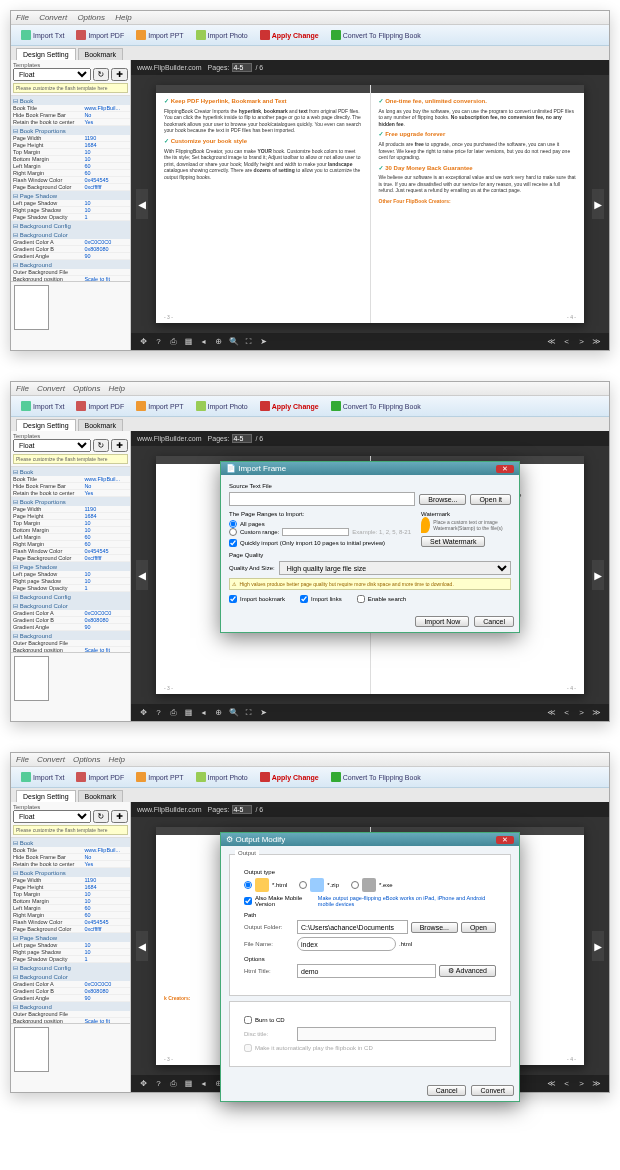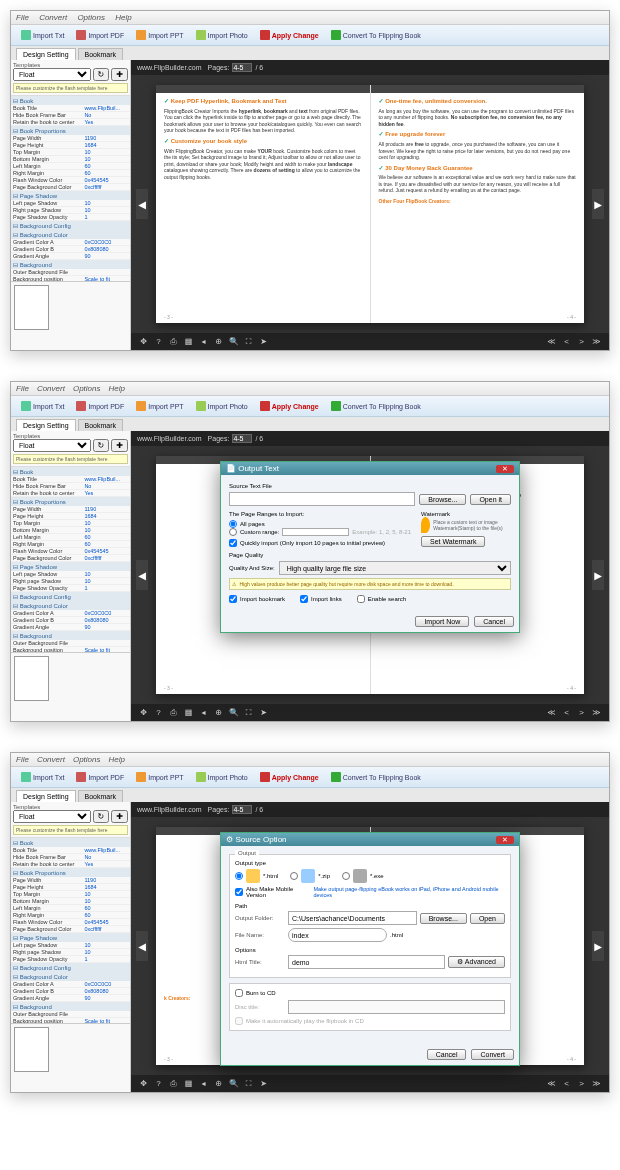--- a/index.html
+++ b/index.html
@@ -56,21 +56,21 @@
 .pnum.l { left: 8px; }
 .pnum.r { right: 8px; }
 .v-footer { background: #222; padding: 4px 8px; display: flex; justify-content: space-between; align-items: center; }
 .vf-left, .vf-right { display: flex; gap: 6px; }
 .vf-icon { width: 9px; height: 9px; color: #ccc; font-size: 8px; cursor: pointer; text-align: center; }
 .dialog-overlay { position: absolute; inset: 0; display: flex; align-items: flex-start; justify-content: center; padding-top: 15px; }
 .dialog { width: 300px; background: #f0f4f8; border: 1px solid #4a7; box-shadow: 0 5px 20px rgba(0,0,0,0.5); font-size: 7px; }
 .dlg-title { background: linear-gradient(#6ab,#489); color: #fff; padding: 2px 5px; font-size: 8px; display: flex; justify-content: space-between; align-items: center; }
 .dlg-close { background: #c33; color: #fff; width: 18px; text-align: center; border-radius: 2px; cursor: pointer; font-size: 7px;}
 .dlg-body { padding: 8px; }
-.dlg-group { border: 1px solid #ccc; padding: 5px; margin-bottom: 5px; background: #fff; position: relative; }
+.dlg-group { border: 1px solid #ccc; padding: 14px; margin-bottom: 5px; background: #fff; position: relative; }
 .dlg-group-t { position: absolute; top: -5px; left: 5px; background: #fff; padding: 0 3px; font-size: 6px; color: #555; }
 .dlg-row { display: flex; gap: 4px; align-items: center; margin-bottom: 3px; }
 .dlg-input { flex: 1; border: 1px solid #aaa; padding: 1px 3px; font-size: 7px; height: 14px; }
 .dlg-btn { padding: 1px 8px; font-size: 7px; border: 1px solid #888; background: linear-gradient(#fff,#ddd); border-radius: 2px; cursor: pointer; }
 .dlg-radio { display: flex; gap: 3px; align-items: center; font-size: 6px; }
 .dlg-radio input { width: 8px; height: 8px; }
 .dlg-chk { display: flex; gap: 3px; align-items: center; font-size: 6px; }
 .dlg-chk input { width: 8px; height: 8px; }
 .dlg-section { display: flex; gap: 10px; }
 .dlg-col { flex: 1; }
@@ -441,21 +441,21 @@
             <h4><span class="chk">✓</span> k Guarantee</h4>
             <p style="font-size:5px;">s an exceptional value and<br>ake sure that is true. If you<br>ervice for any reason, you<br>l. Just request a refund by<br>page.</p>
             <div class="orange">k Creators:</div>
             <div class="pnum r">- 4 -</div>
           </div>
         </div>
 
         <div class="dialog-overlay">
           <div class="dialog">
             <div class="dlg-title">
-              <span>📄 <span>Output Text</span></span>
+              <span>📄 <span>Import Frame</span></span>
               <span class="dlg-close">✕</span>
             </div>
             <div class="dlg-body">
               <div style="font-size:6px;margin-bottom:3px;">Source Text File</div>
               <div class="dlg-row">
                 <input class="dlg-input" style="">
                 <button class="dlg-btn">Browse...</button>
                 <button class="dlg-btn">Open it</button>
               </div>
               <div class="dlg-section" style="margin-top:5px;">
@@ -696,21 +696,21 @@
             <h4 style="margin-top:6px;"><span class="chk">✓</span> k Guarantee</h4>
             <p style="font-size:5px;">s an exceptional value and<br>ake sure that is true. If you<br>ervice for any reason, you<br>l. Just request a refund by<br>page.</p>
             <div class="orange">k Creators:</div>
             <div class="pnum r">- 4 -</div>
           </div>
         </div>
 
         <div class="dialog-overlay">
           <div class="dialog">
             <div class="dlg-title">
-              <span>⚙ <span>Source Option</span></span>
+              <span>⚙ <span>Output Modify</span></span>
               <span class="dlg-close">✕</span>
             </div>
             <div class="dlg-body">
               <div class="dlg-group">
                 <div class="dlg-group-t">Output</div>
                 <div style="font-size:6px;margin-bottom:3px;">Output type</div>
                 <div style="display:flex;gap:12px;align-items:center;">
                   <div class="dlg-radio">
                         <input type="radio" checked="" style="">
                         <span class="out-icon"></span>

